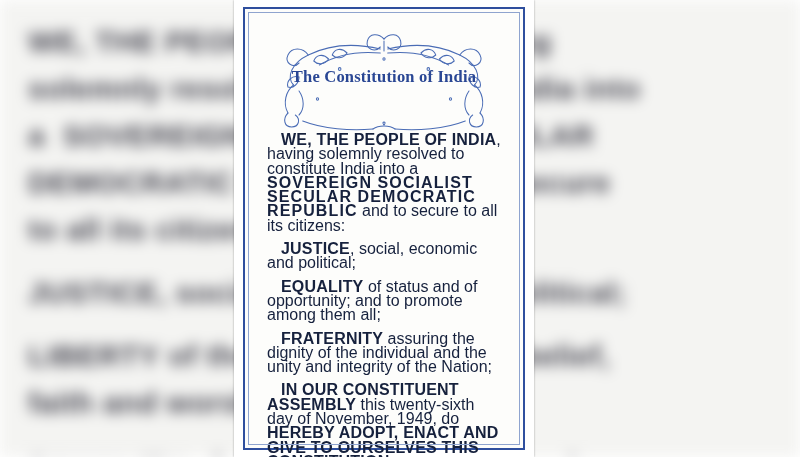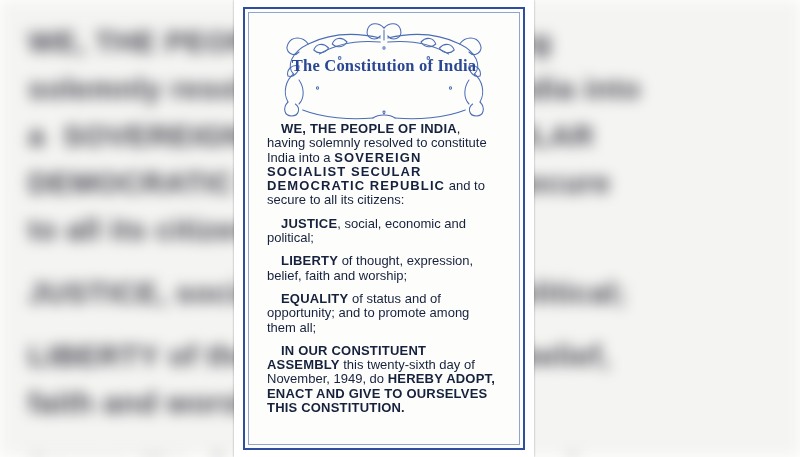--- a/index.html
+++ b/index.html
@@ -79,21 +79,21 @@
     right: 3px;
     bottom: 3px;
     border: 1px solid #8fa4cf;
     pointer-events: none;
   }
 
   
   .ornament-wrap {
     position: relative;
     height: 104px;
-    margin: 9px 6px 0 6px;
+    margin: 20px 6px 0 6px;
   }
   .ornament-wrap svg {
     position: absolute;
     left: 0;
     top: 0;
     width: 100%;
     height: 100%;
     display: block;
   }
   .doc-title {
@@ -117,21 +117,21 @@
   }
   .preamble-heading {
     text-align: center;
     font-size: 11.5px;
     font-weight: bold;
     color: #16213d;
     margin: 6px 0 8px 0;
     letter-spacing: 0.2px;
   }
   .para {
-    font-size: 13px;
+    font-size: 16px;
     line-height: 14.3px;
     margin: 0 0 9px 0;
     text-indent: 14px;
     text-align: left;
     color: #16213d;
   }
   .para b, .para .caps {
     font-weight: bold;
     letter-spacing: 0.2px;
   }
@@ -195,21 +195,21 @@
             <circle cx="144" cy="30" r="1.2"></circle>
           </g>
         </svg>
         <div class="doc-title">The Constitution of India</div>
       </div>
 
       <div class="body">
         <div>
             <div class="para"><span class="caps">WE, THE PEOPLE OF INDIA</span><span>, having solemnly resolved to constitute India into a </span><span class="spaced">SOVEREIGN  SOCIALIST  SECULAR  DEMOCRATIC  REPUBLIC</span><span> and to secure to all its citizens:</span></div>
             <div class="para"><span class="caps">JUSTICE</span><span>, social, economic and political;</span></div>
-            <div class="para"><span class="caps">LIBERTY</span><span> of thought, expression, belief, faith and worship;</span></div>
             <div class="para"><span class="caps">EQUALITY</span><span> of status and of opportunity; and to promote among them all;</span></div>
+            <div class="para"><span class="caps">FRATERNITY</span><span> assuring the dignity of the individual and the unity and integrity of the Nation;</span></div>
             <div class="para"><span class="caps">IN OUR CONSTITUENT ASSEMBLY</span><span> this twenty-sixth day of November, 1949, do </span><span class="caps">HEREBY ADOPT, ENACT AND GIVE TO OURSELVES THIS CONSTITUTION.</span></div>
           </div>
       </div>
 
     </div>
   </div>
 </div>
 
 </body></html>

